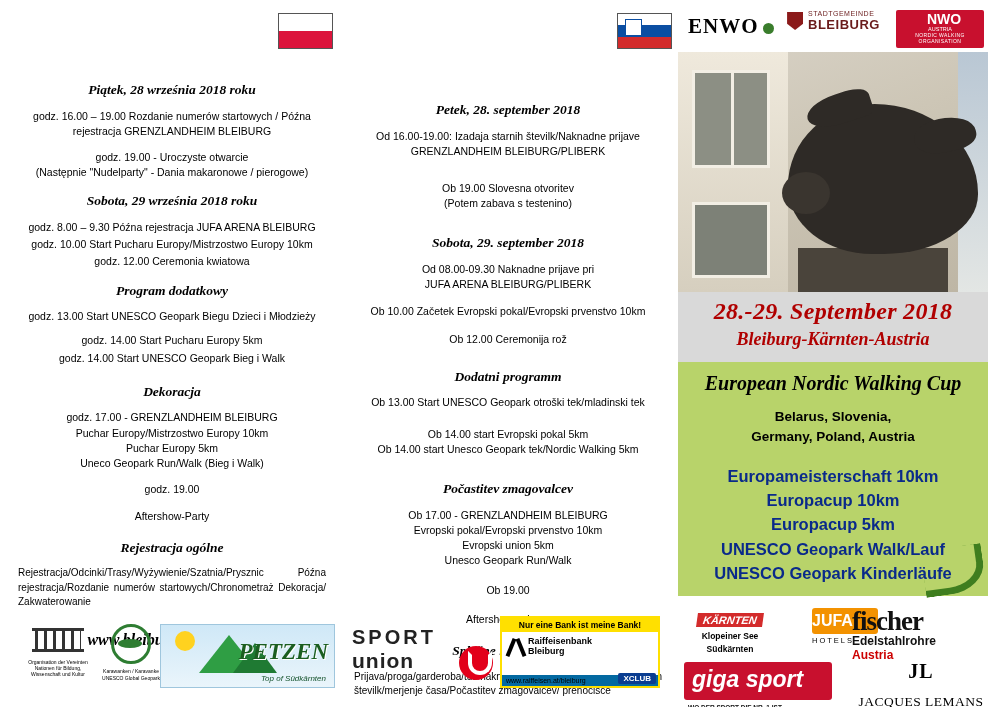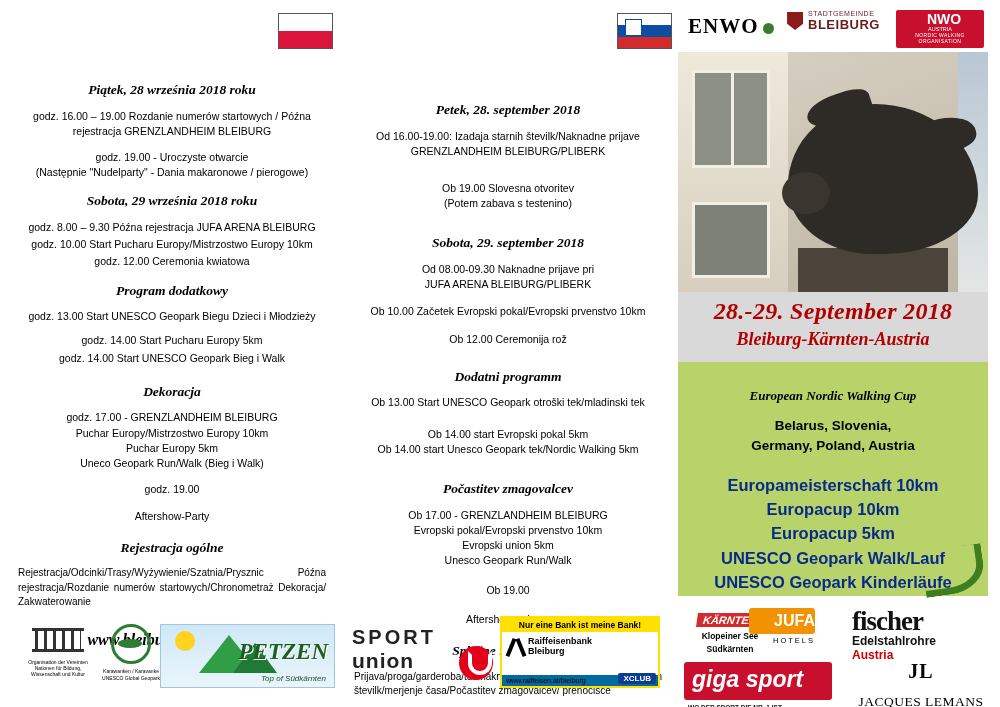--- a/index.html
+++ b/index.html
@@ -58,21 +58,21 @@
   .photo .ear{position:absolute;left:236px;top:66px;width:62px;height:34px;background:#2e2a26;border-radius:50% 60% 40% 50%;transform:rotate(-12deg);}
   .photo .snout{position:absolute;left:104px;top:120px;width:48px;height:42px;background:#3a352f;border-radius:50%;}
   .photo .base{position:absolute;left:120px;top:196px;width:150px;height:44px;background:#4a443b;}
   .photo .sky{position:absolute;right:0;top:0;width:30px;height:240px;background:linear-gradient(180deg,#b9c7d4,#e3e6e4);}
 
   .band-date{position:absolute;left:0;top:284px;width:310px;height:70px;background:#d9d9d9;text-align:center;}
   .band-date .d1{font-family:"Liberation Serif", serif;font-weight:bold;font-style:italic;font-size:24px;color:#b00000;padding-top:6px;letter-spacing:.3px;}
   .band-date .d2{font-family:"Liberation Serif", serif;font-weight:bold;font-style:italic;font-size:18px;color:#b00000;margin-top:4px;}
 
   .band-green{position:absolute;left:0;top:354px;width:310px;height:234px;background:#b8d36a;text-align:center;}
-  .band-green .g1{font-family:"Liberation Serif", serif;font-style:italic;font-weight:bold;font-size:13px;padding-top:26px;}
+  .band-green .g1{font-family:"Liberation Serif", serif;font-style:italic;font-weight:bold;font-size:20px;padding-top:10px;}
   .band-green .g2{font-weight:bold;font-size:13.5px;margin-top:12px;line-height:1.5;}
   .band-green .g3{font-weight:bold;font-size:16.5px;color:#0a2a8a;margin-top:16px;line-height:1.48;}
   .band-green .swoosh{position:absolute;right:4px;bottom:2px;width:54px;height:40px;border-right:7px solid #3f7e1f;border-bottom:7px solid #3f7e1f;border-radius:0 0 60% 0;transform:rotate(-8deg);}
 
   
   .sponsors{position:absolute;left:0;top:600px;width:1000px;height:107px;}
   .sp{position:absolute;box-sizing:border-box;}
 
   .sp-unesco{left:22px;top:22px;width:72px;height:70px;text-align:center;}
   .sp-unesco .temple{width:52px;height:34px;margin:0 auto;position:relative;}
@@ -108,21 +108,21 @@
   .sp-raiffeisen .gable:before{left:2px;transform:rotate(22deg);}
   .sp-raiffeisen .gable:after{right:2px;transform:rotate(-22deg);}
   .sp-raiffeisen .bot{position:absolute;left:0;bottom:0;width:100%;background:#0369a1;font-size:7px;padding:2px 0;}
   .sp-raiffeisen .bot .web{display:inline-block;padding-left:4px;}
   .sp-raiffeisen .xclub{position:absolute;right:2px;bottom:2px;background:#0a3d91;color:#fff;font-size:8px;font-weight:bold;padding:1px 5px;border-radius:2px;}
 
   .sp-kaernten{left:686px;top:10px;width:88px;height:46px;text-align:center;}
   .sp-kaernten .tag{background:#d32b2b;color:#fff;font-weight:bold;font-style:italic;font-size:11px;padding:1px 6px;display:inline-block;transform:skewX(-8deg);}
   .sp-kaernten .c2{font-size:8.5px;font-weight:bold;margin-top:3px;line-height:10px;}
 
-  .sp-jufa{left:749px;top:8px;width:66px;height:52px;text-align:right;}
+  .sp-jufa{left:812px;top:8px;width:66px;height:52px;text-align:left;}
   .sp-jufa .box{background:#f39200;color:#fff;font-weight:bold;font-size:16px;padding:4px 0;border-radius:3px;}
   .sp-jufa .cap{font-size:7.5px;letter-spacing:2px;margin-top:2px;}
 
   .sp-fischer{left:852px;top:6px;width:140px;height:56px;}
   .sp-fischer .f1{font-size:27px;font-weight:bold;font-family:"Liberation Serif", serif;color:#111;letter-spacing:-1px;}
   .sp-fischer .f2{font-size:12px;font-weight:bold;color:#111;margin-top:-3px;}
   .sp-fischer .f3{font-size:12px;font-weight:bold;color:#c00;}
 
   .sp-giga{left:684px;top:62px;width:148px;height:38px;background:#c8102e;border-radius:3px;}
   .sp-giga .g{color:#fff;font-style:italic;font-weight:bold;font-size:23px;padding:4px 0 0 8px;}

